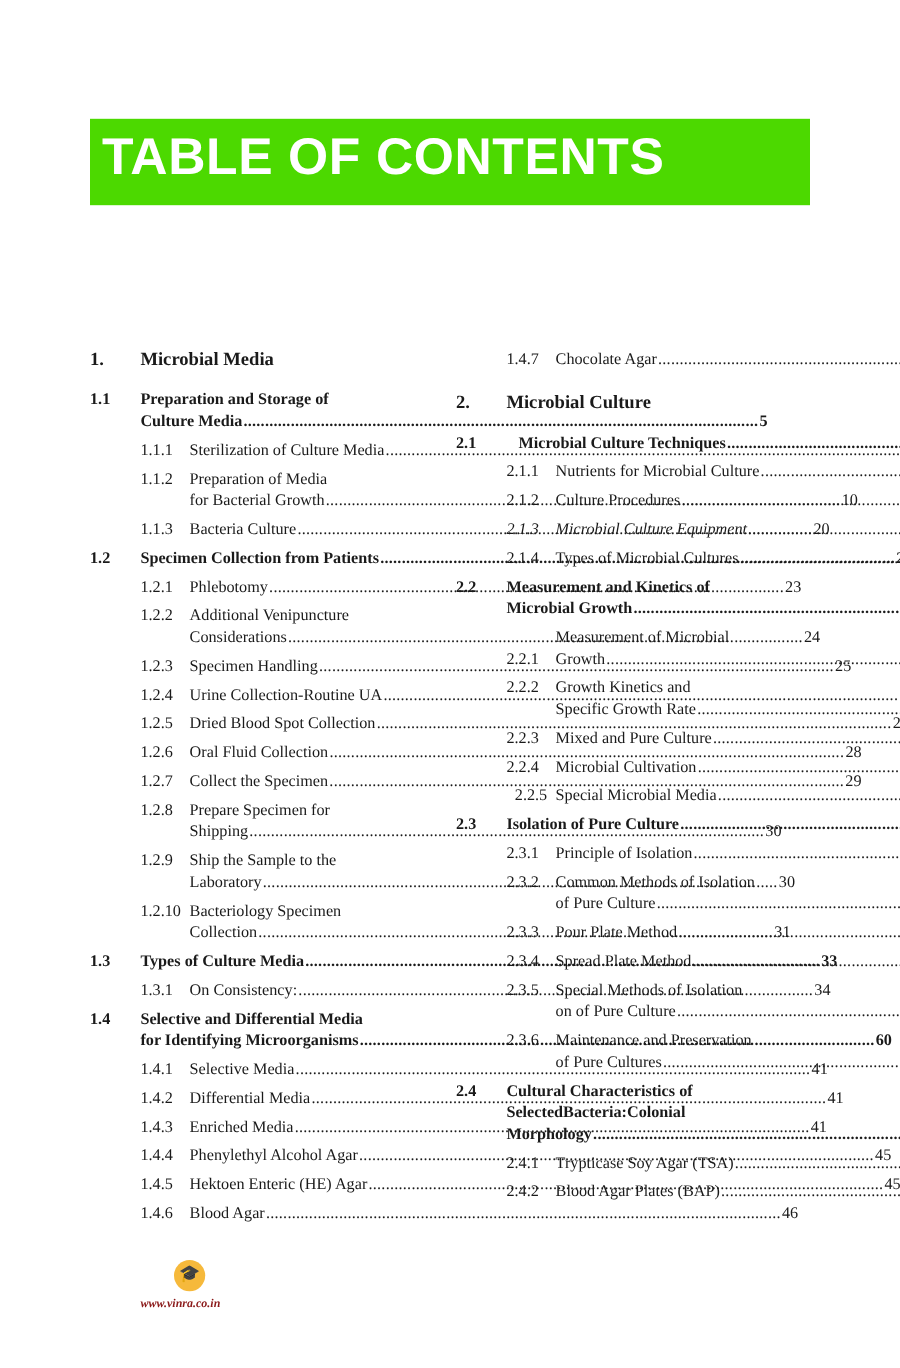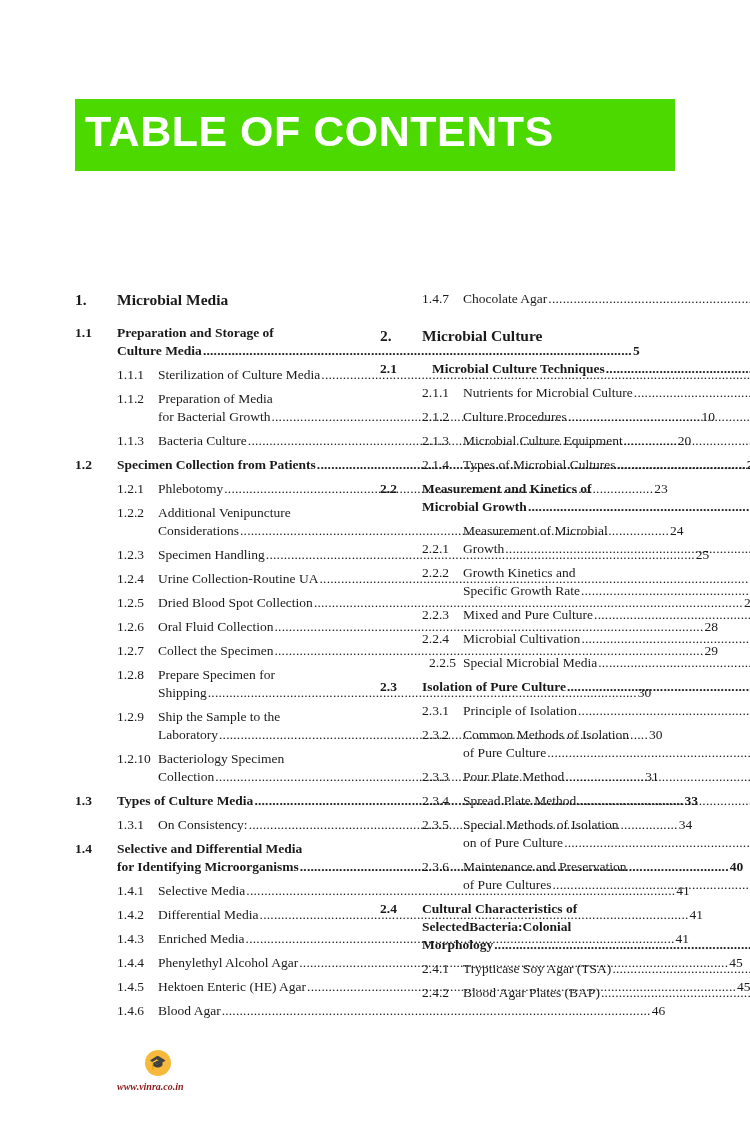--- a/index.html
+++ b/index.html
@@ -236,21 +236,21 @@
     </div>
     <div class="section" style="margin-bottom: 6px;">
       <div class="num">1.4</div>
       <div class="title-block">
         <div class="line">
           <span class="txt">Selective and Differential Media</span>
         </div>
         <div class="line">
           <span class="txt">for Identifying Microorganisms</span>
           <span class="dots"></span>
-          <span class="page">40</span>
+          <span class="page">60</span>
         </div>
       </div>
     </div>
     <div class="sub" style="margin-bottom: 6px;">
       <div class="num">1.4.1</div>
       <div class="title-block">
         <div class="line">
           <span class="txt">Selective Media</span>
           <span class="dots"></span>
           <span class="page">41</span>
@@ -346,21 +346,21 @@
     </div>
     <div class="sub" style="margin-bottom: 6px;">
       <div class="num">2.1.2</div>
       <div class="title-block">
         <div class="line">
           <span class="txt">Culture Procedures</span>
           <span class="dots"></span>
         </div>
       </div>
     </div>
-    <div class="sub" style="margin-bottom: 6px;">
+    <div class="sub" style="margin-bottom: 6px; font-style: italic;">
       <div class="num">2.1.3</div>
       <div class="title-block">
         <div class="line">
           <span class="txt">Microbial Culture Equipment</span>
           <span class="dots"></span>
         </div>
       </div>
     </div>
     <div class="sub" style="margin-bottom: 6px;">
       <div class="num">2.1.4</div>

